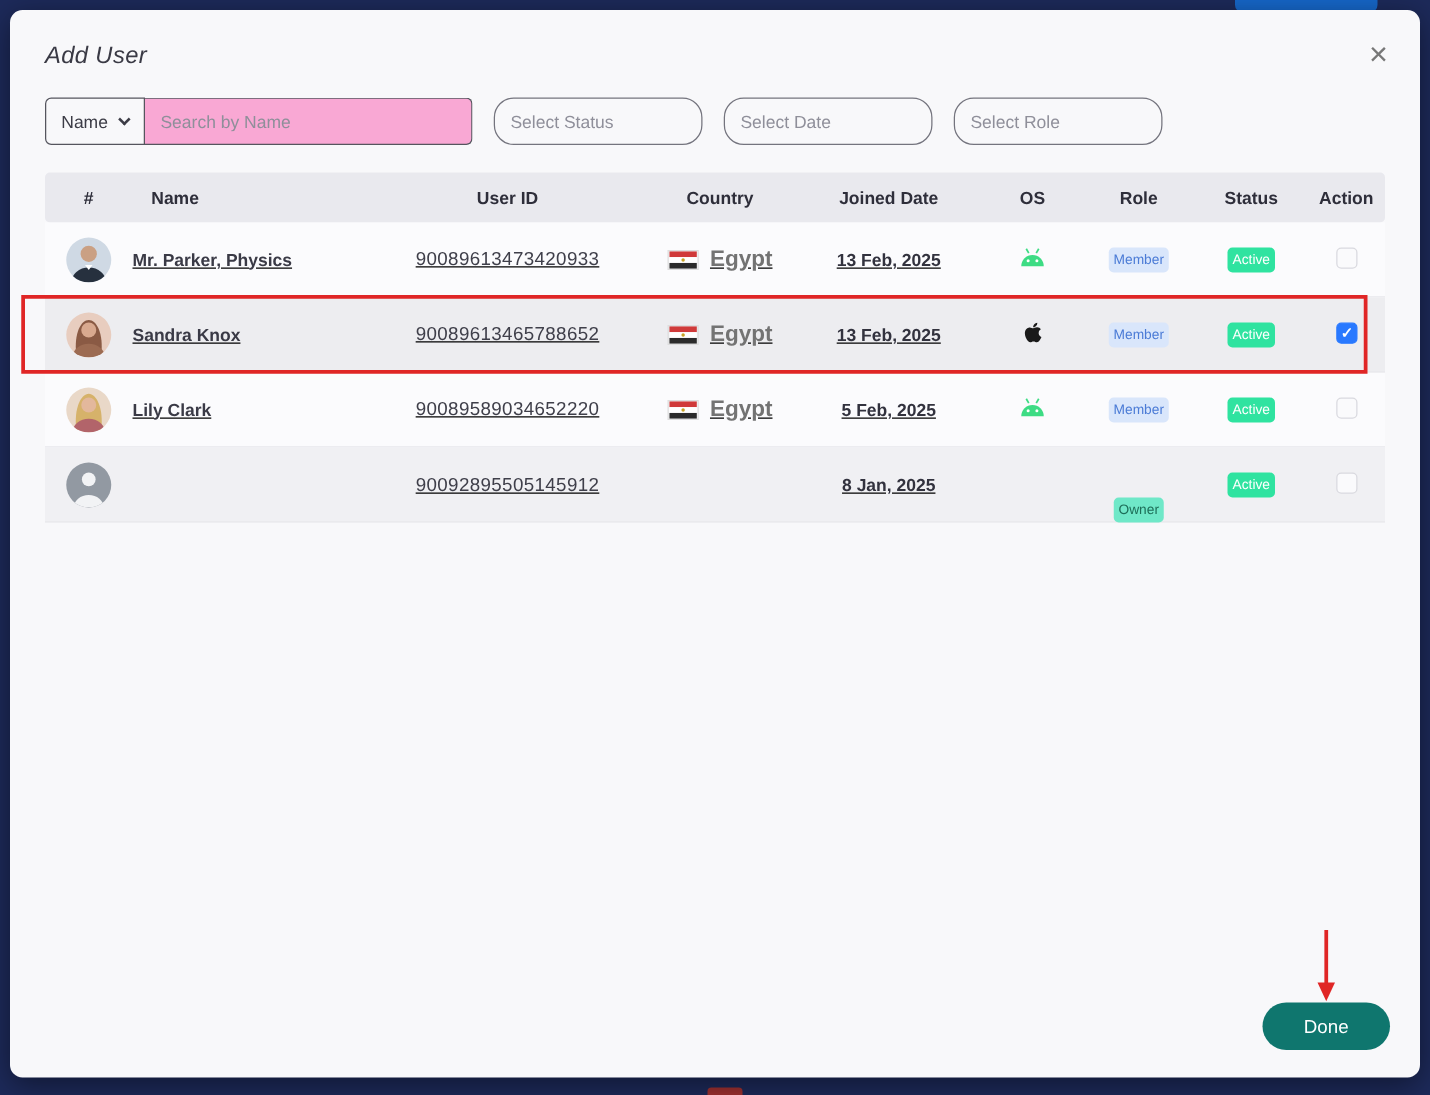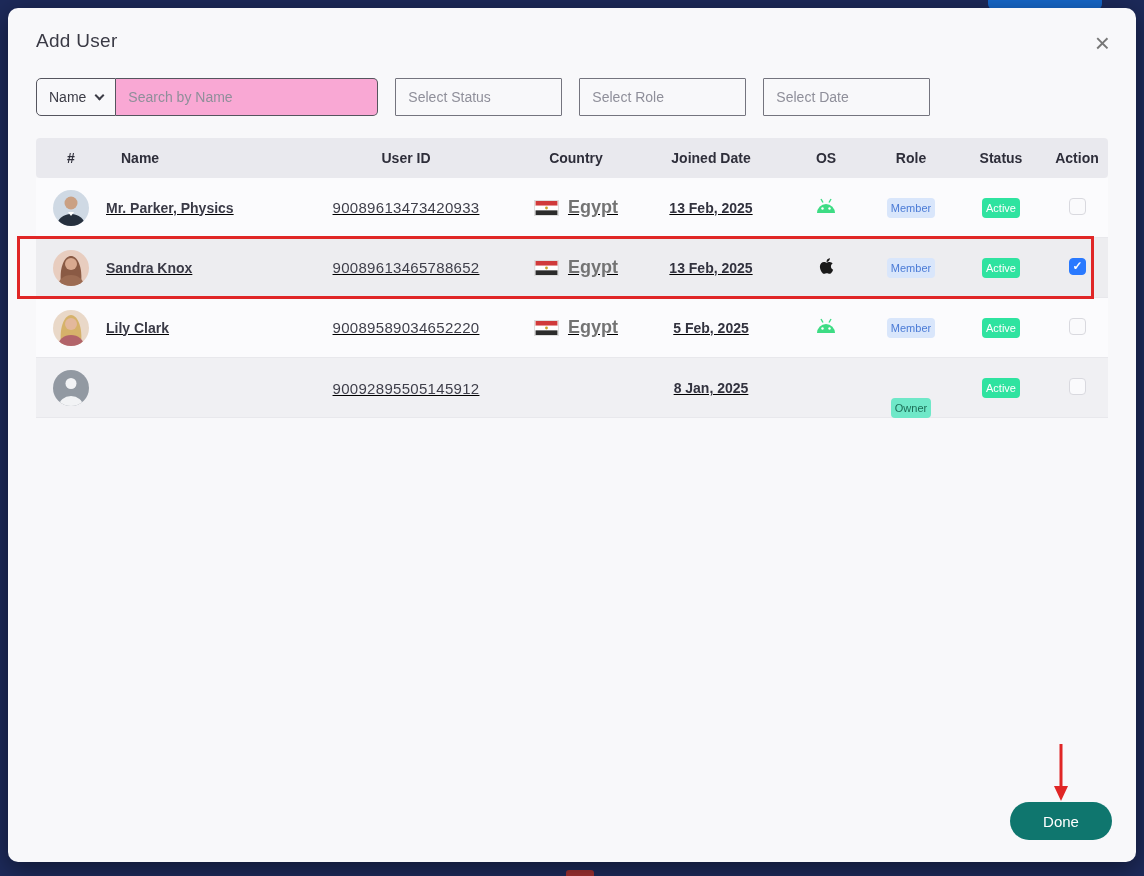--- a/index.html
+++ b/index.html
@@ -12,39 +12,39 @@
   }
   .bg-top-button { position:absolute; top:0; left:988px; width:114px; height:10px; background:#1667c9; border-radius:0 0 6px 6px; }
   .bg-bottom-red { position:absolute; bottom:0; left:566px; width:28px; height:6px; background:#a03030; border-radius:3px 3px 0 0; }
 
   .modal {
     position:absolute; left:8px; top:8px; width:1128px; height:854px;
     background:#f8f8fa; border-radius:10px;
     box-shadow:0 6px 24px rgba(0,0,0,.45);
     display:flex; flex-direction:column;
   }
-  .modal-header { display:flex; justify-content:space-between; align-items:flex-start; padding:22px 26px 8px 28px; }
+  .modal-header { display:flex; justify-content:space-between; align-items:flex-end; padding:22px 26px 8px 28px;font-style:italic; }
   .modal-title { font-size:19px; color:#3a3a45; font-weight:500; letter-spacing:.3px; }
   .close { font-size:26px; line-height:1; color:#777; cursor:pointer; font-weight:300; }
 
   .filters { display:flex; align-items:center; padding:14px 28px 0 28px; }
   .name-group { display:flex; align-items:stretch; }
   .name-dd {
     border:1px solid #55555e; border-right:1px solid #55555e; border-radius:5px 0 0 5px;
     padding:0 12px; height:38px; display:flex; align-items:center; gap:10px;
     font-size:14px; color:#3c3c46; background:#f8f8fa; cursor:pointer;
   }
   .chev { width:7px; height:7px; border-left:2px solid #3c3c46; border-bottom:2px solid #3c3c46; transform:rotate(-45deg); margin-top:-3px; }
   .search-name {
     width:262px; height:38px; border:1px solid #55555e; border-left:none;
     border-radius:0 5px 5px 0; padding:0 12px; font-size:14px; color:#444;
     background:#f9a8d4; outline:none; font-family:"Liberation Sans", sans-serif;
   }
   .filter-input {
-    width:167px; height:38px; border:1px solid #74747e; border-radius:1px;
+    width:167px; height:38px; border:1px solid #74747e; border-radius:16px;
     padding:0 12px; font-size:14px; color:#444; background:#f8f8fa; outline:none;
     margin-left:17px; font-family:"Liberation Sans", sans-serif;
   }
   input::placeholder { color:#8f8f9a; }
   .search-btn {
     margin-left:auto; width:168px; height:38px; background:#e7e7eb; border:none;
     border-radius:5px; color:#9a9aa4; font-size:14px; display:flex; align-items:center;
     justify-content:center; gap:7px; cursor:pointer; font-family:"Liberation Sans", sans-serif;
   }
 
@@ -110,22 +110,22 @@
 
   <div class="filters">
     <div class="name-group">
       <div class="name-dd">
         <span>Name</span>
         <span class="chev"></span>
       </div>
       <input class="search-name" type="text" placeholder="Search by Name" style="">
     </div>
     <input class="filter-input" type="text" readonly="" placeholder="Select Status" style="">
+    <input class="filter-input" type="text" readonly="" placeholder="Select Date" style="">
     <input class="filter-input" type="text" readonly="" placeholder="Select Role" style="">
-    <input class="filter-input" type="text" readonly="" placeholder="Select Date" style="">
   </div>
 
   <div class="table">
     <div class="grid-row thead">
       <div class="th">#</div>
       <div class="th left">Name</div>
       <div class="th">User ID</div>
       <div class="th">Country</div>
       <div class="th">Joined Date</div>
       <div class="th">OS</div>

